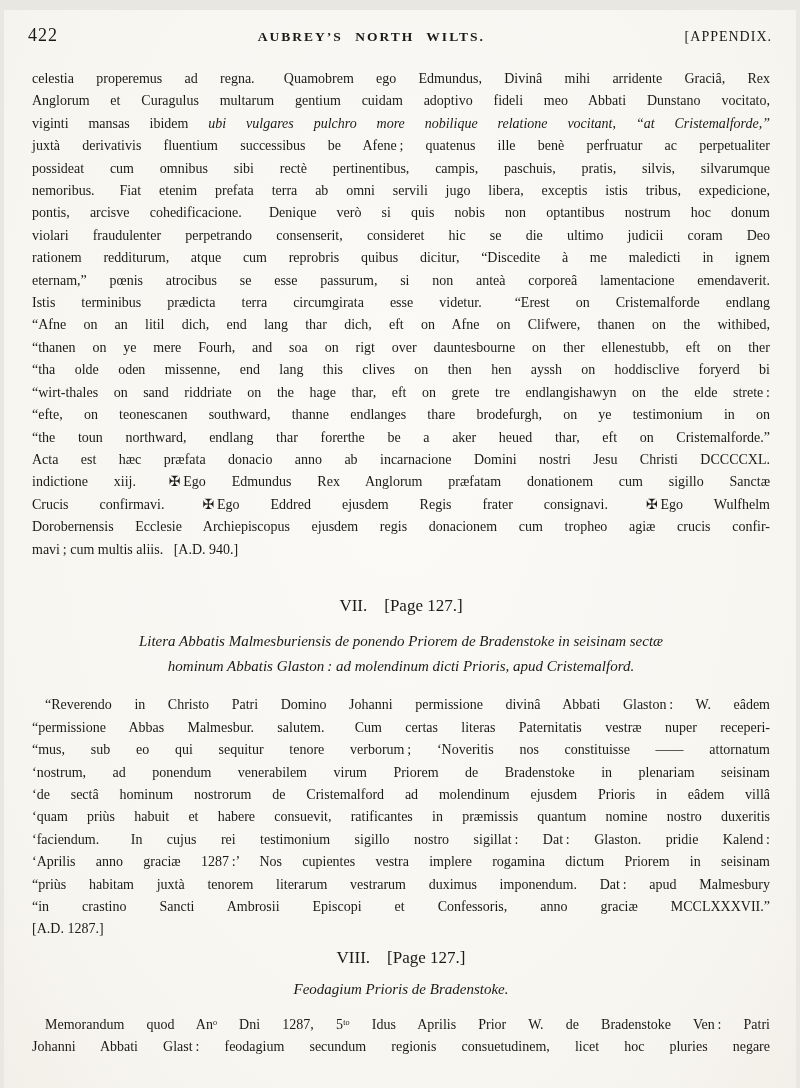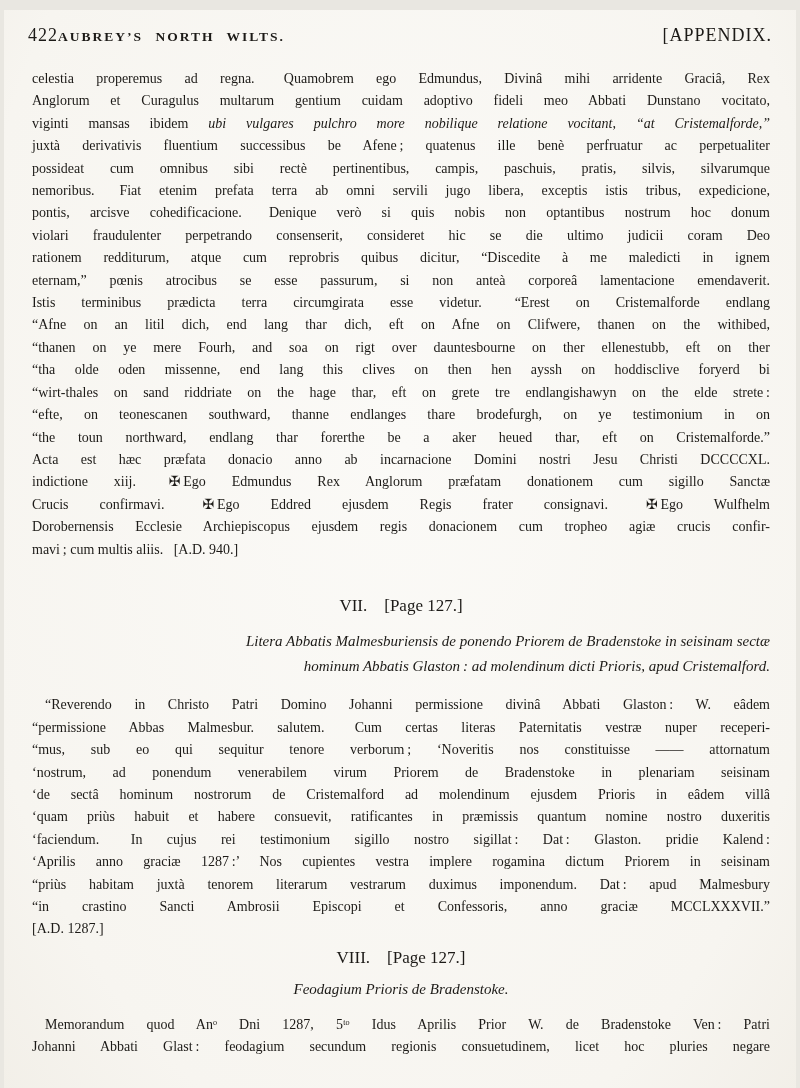--- a/index.html
+++ b/index.html
@@ -23,29 +23,29 @@
     align-items: baseline;
     padding: 15px 24px 0 24px;
   }
   .pagenum {
     font-size: 18px;
     flex: 0 0 auto;
     letter-spacing: 1px;
   }
   .running {
     flex: 1 1 auto;
-    text-align: left;
+    text-align: center;
     font-size: 13.5px;
     font-weight: bold;
     letter-spacing: 2px;
     word-spacing: 7px;
   }
   .corner {
     flex: 0 0 auto;
-    font-size: 18px;
+    font-size: 14px;
     letter-spacing: 1px;
   }
   .body {
     padding: 22px 26px 0 28px;
     font-size: 14px;
     line-height: 22.4px;
   }
   .para { margin: 0; }
   .line {
     text-align: justify;
@@ -64,21 +64,21 @@
     line-height: 22.4px;
   }
   .subtitle {
     text-align: center;
     font-style: italic;
     font-size: 15px;
     line-height: 24.5px;
   }
   
   .blk1 { margin-top: 34px; }  
-  .blk2 { margin-top: 12px; text-align: right; }  
+  .blk2 { margin-top: 12px; }  
   .blk3 { margin-top: 16px; }  
   .blk4 { margin-top: 6px; }   
   .blk5 { margin-top: 8px; }   
   .blk6 { margin-top: 12px; }  
 </style>
 </head>
 <body>
 
 <div class="page">
   <div class="header">

